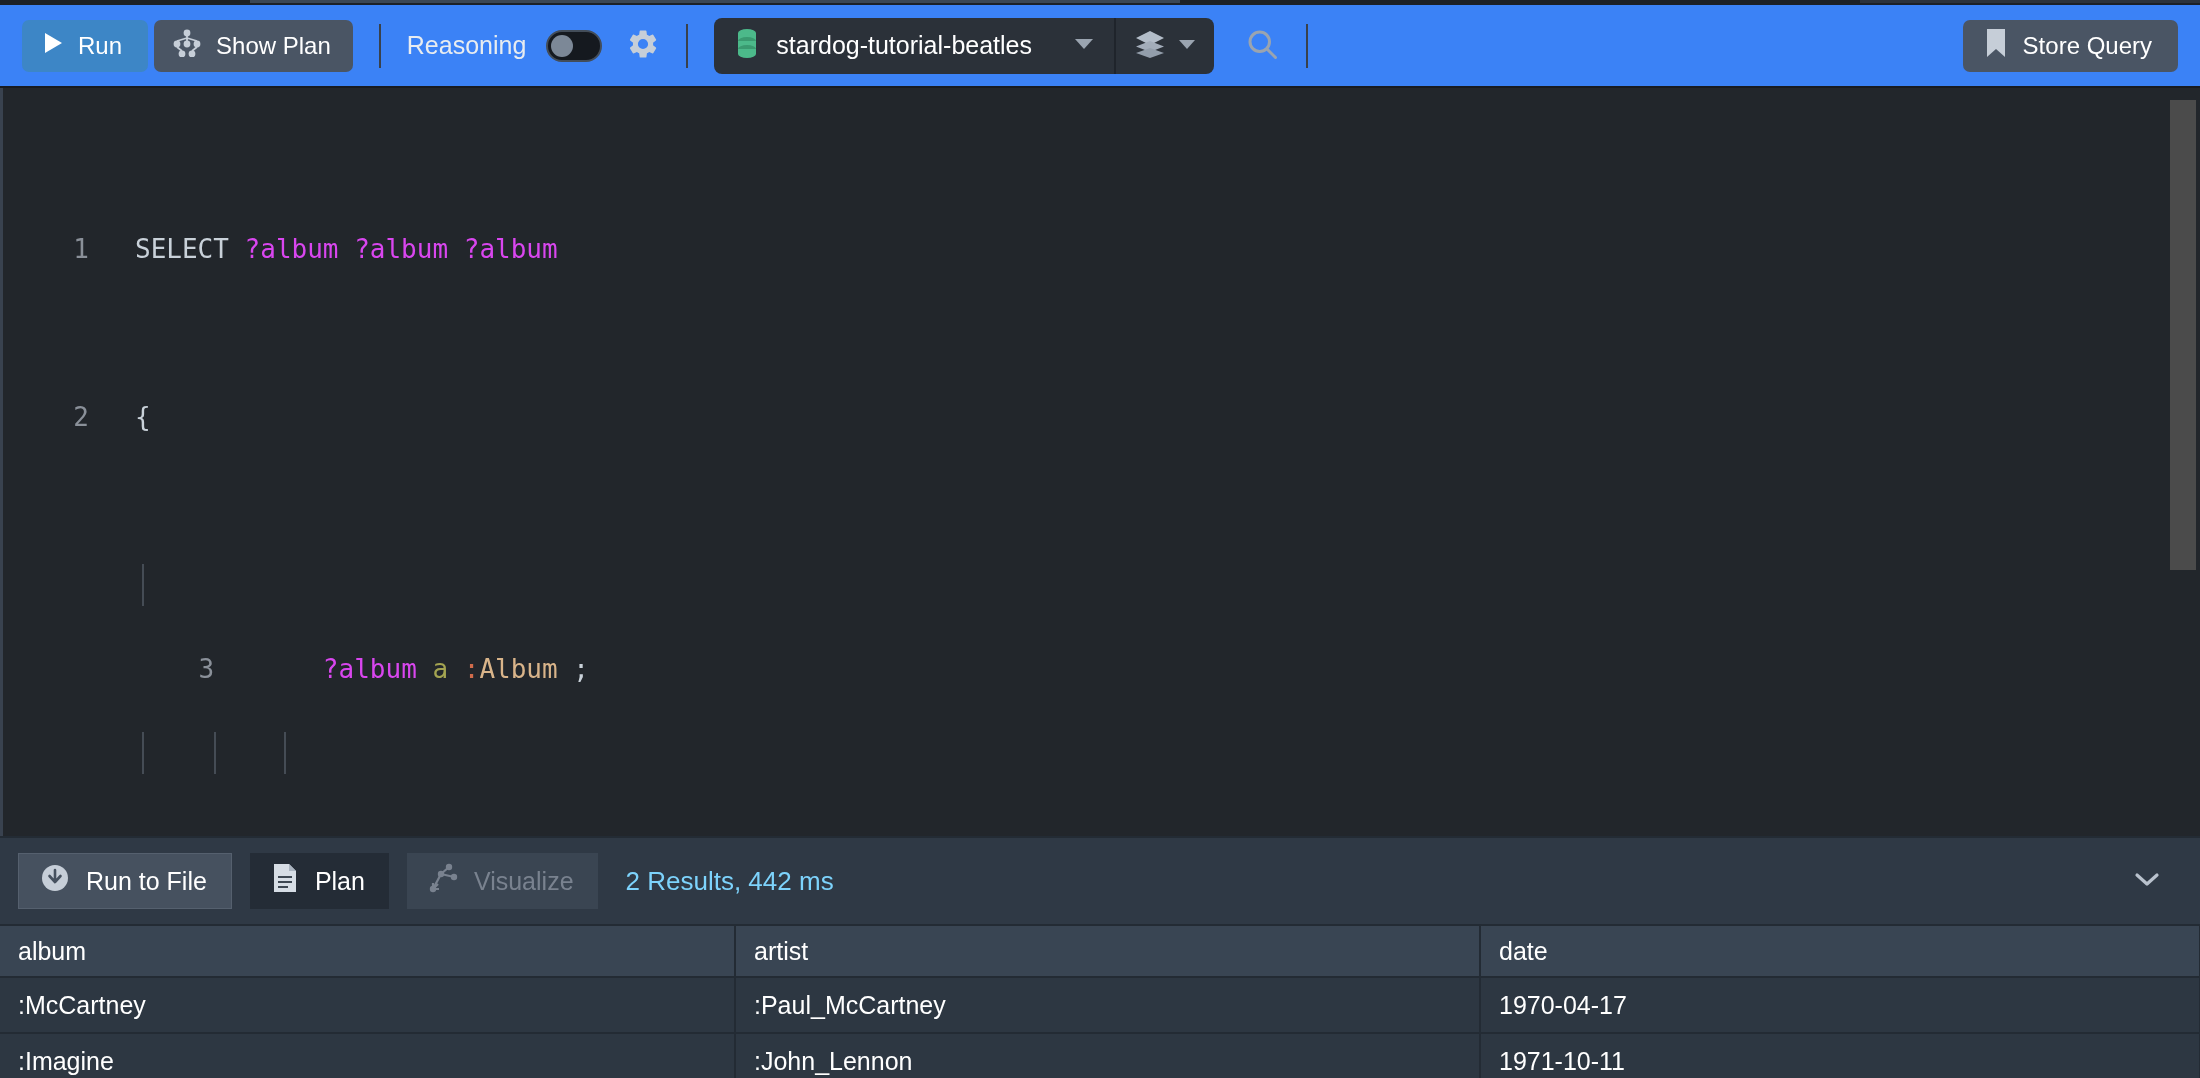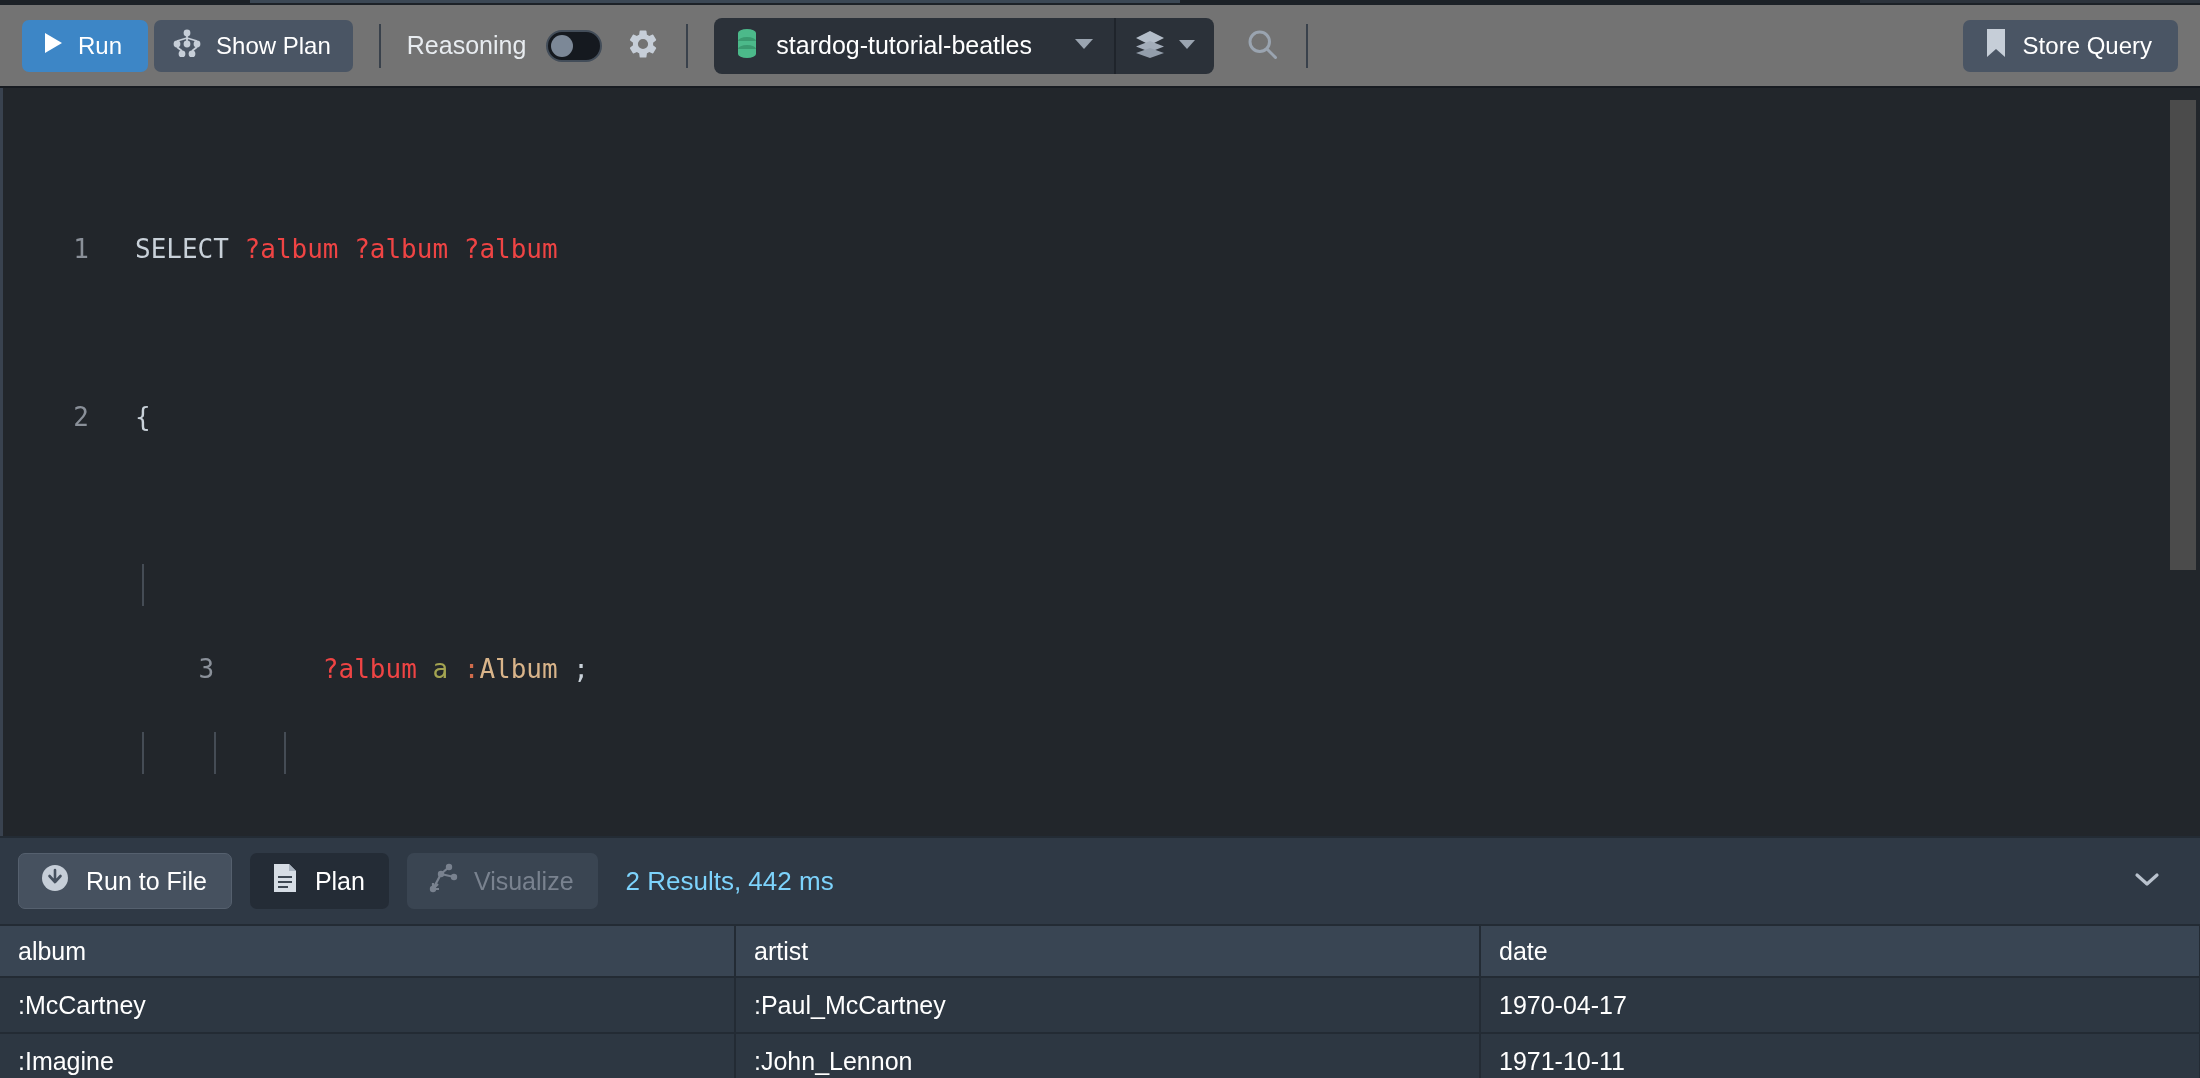--- a/index.html
+++ b/index.html
@@ -25,21 +25,21 @@
     background: #3b4754;
   }
   .topstrip .tabedge2 {
     position: absolute; top: 0; left: 1860px; width: 340px; height: 3px;
     background: #2c333c;
   }
 
   
   .toolbar {
     position: absolute; top: 5px; left: 0; width: 2200px; height: 83px;
-    background: #737373;
+    background: #3b82f6;
     border-bottom: 2px solid #171b21;
     display: flex; align-items: center;
     padding-left: 22px;
   }
   .btn {
     display: flex; align-items: center; justify-content: center;
     height: 52px; border-radius: 7px;
     font-size: 24px; color: #ffffff;
     cursor: pointer; user-select: none;
     white-space: nowrap;
@@ -114,21 +114,21 @@
   
   .guide {
     position: absolute; width: 2px; background: #454c55;
   }
   .g1 { left: 139px; }
   .g2 { left: 211px; }
   .g3 { left: 281px; }
 
   
   .t-kw     { color: #c9d1d9; }
-  .t-var    { color: #ef4444; }
+  .t-var    { color: #d946ef; }
   .t-punc   { color: #c9d1d9; }
   .t-a      { color: #a4a451; }
   .t-colon  { color: #cf6b4b; }
   .t-iri    { color: #d9b48a; }
 
   
   .vscroll {
     position: absolute; top: 12px; right: 4px;
     width: 26px; height: 470px;
     background: #4b4b4b; border-radius: 0px;
@@ -140,21 +140,21 @@
     position: absolute; top: 836px; left: 0; width: 2200px; height: 242px;
     background: #2f3945;
     border-top: 2px solid #232b34;
   }
   .res-toolbar {
     height: 86px; display: flex; align-items: center;
     padding-left: 18px; gap: 0;
   }
   .rbtn {
     display: flex; align-items: center; gap: 15px;
-    height: 56px; border-radius: 7px; padding: 0 24px 0 20px;
+    height: 56px; border-radius: 0; padding: 0 24px 0 20px;
     font-size: 25px; color: #ffffff; cursor: pointer;
     white-space: nowrap;
   }
   .rbtn-file { background: #46515f; margin-right: 18px; border: 1px solid #55606e;}
   .rbtn-text { background: #242c36; margin-right: 18px; }
   .rbtn-viz  { background: #3a4552; color: #79828f; cursor: default; }
   .res-count {
     font-size: 26px; color: #7dd3fc; margin-left: 28px; white-space: nowrap;
   }
   .chev-btn {

